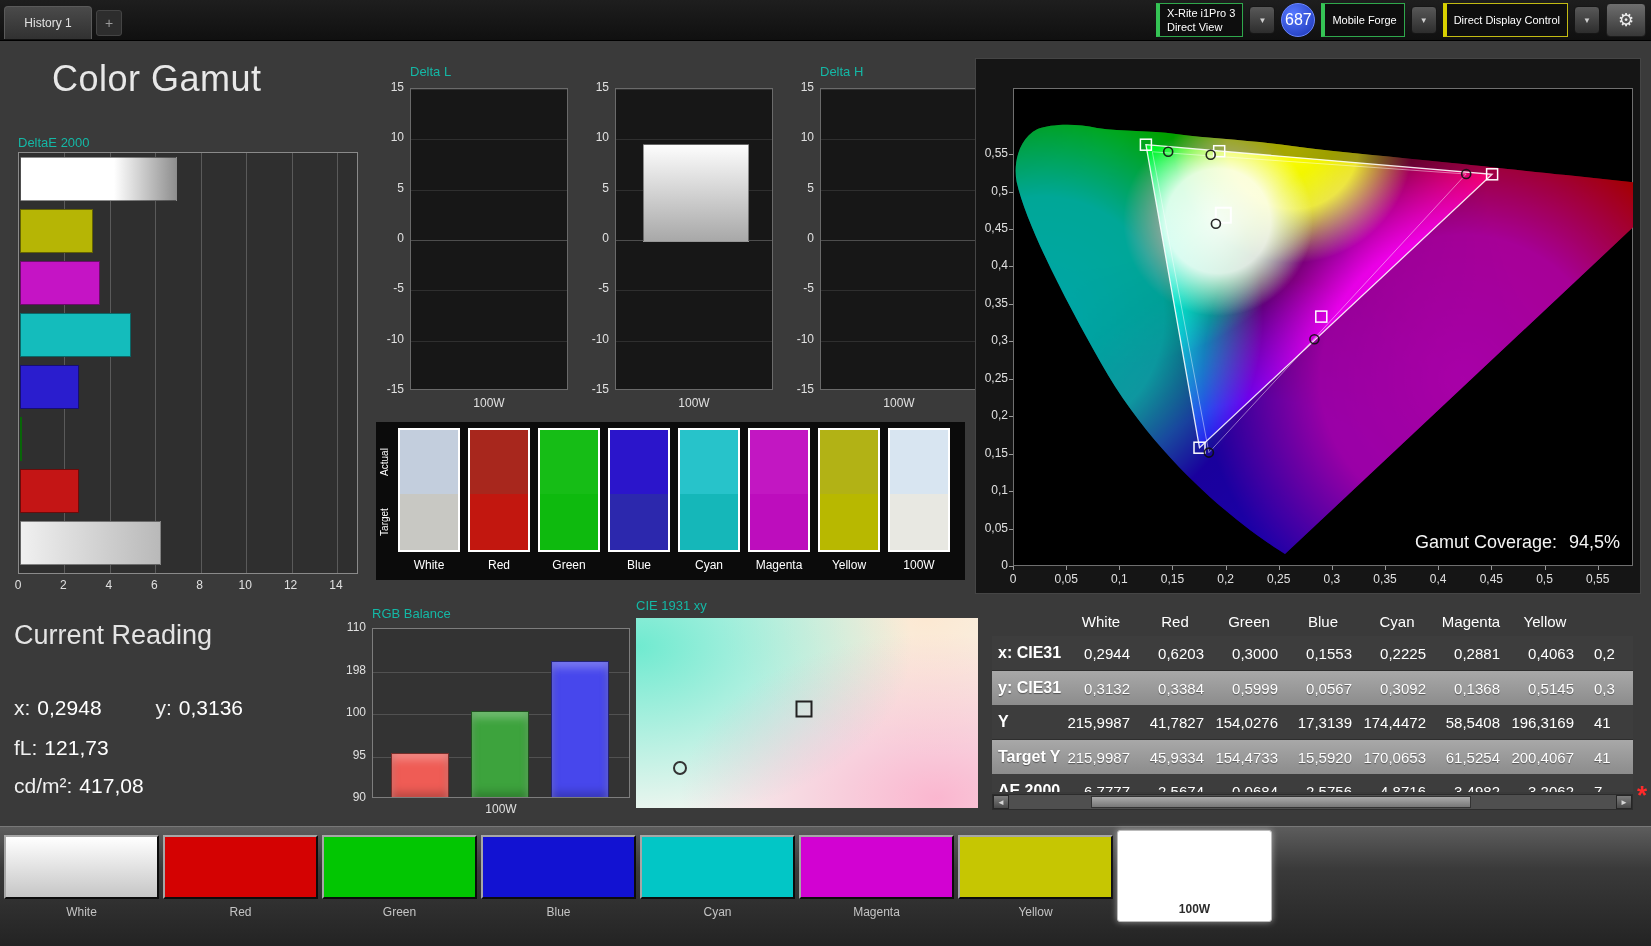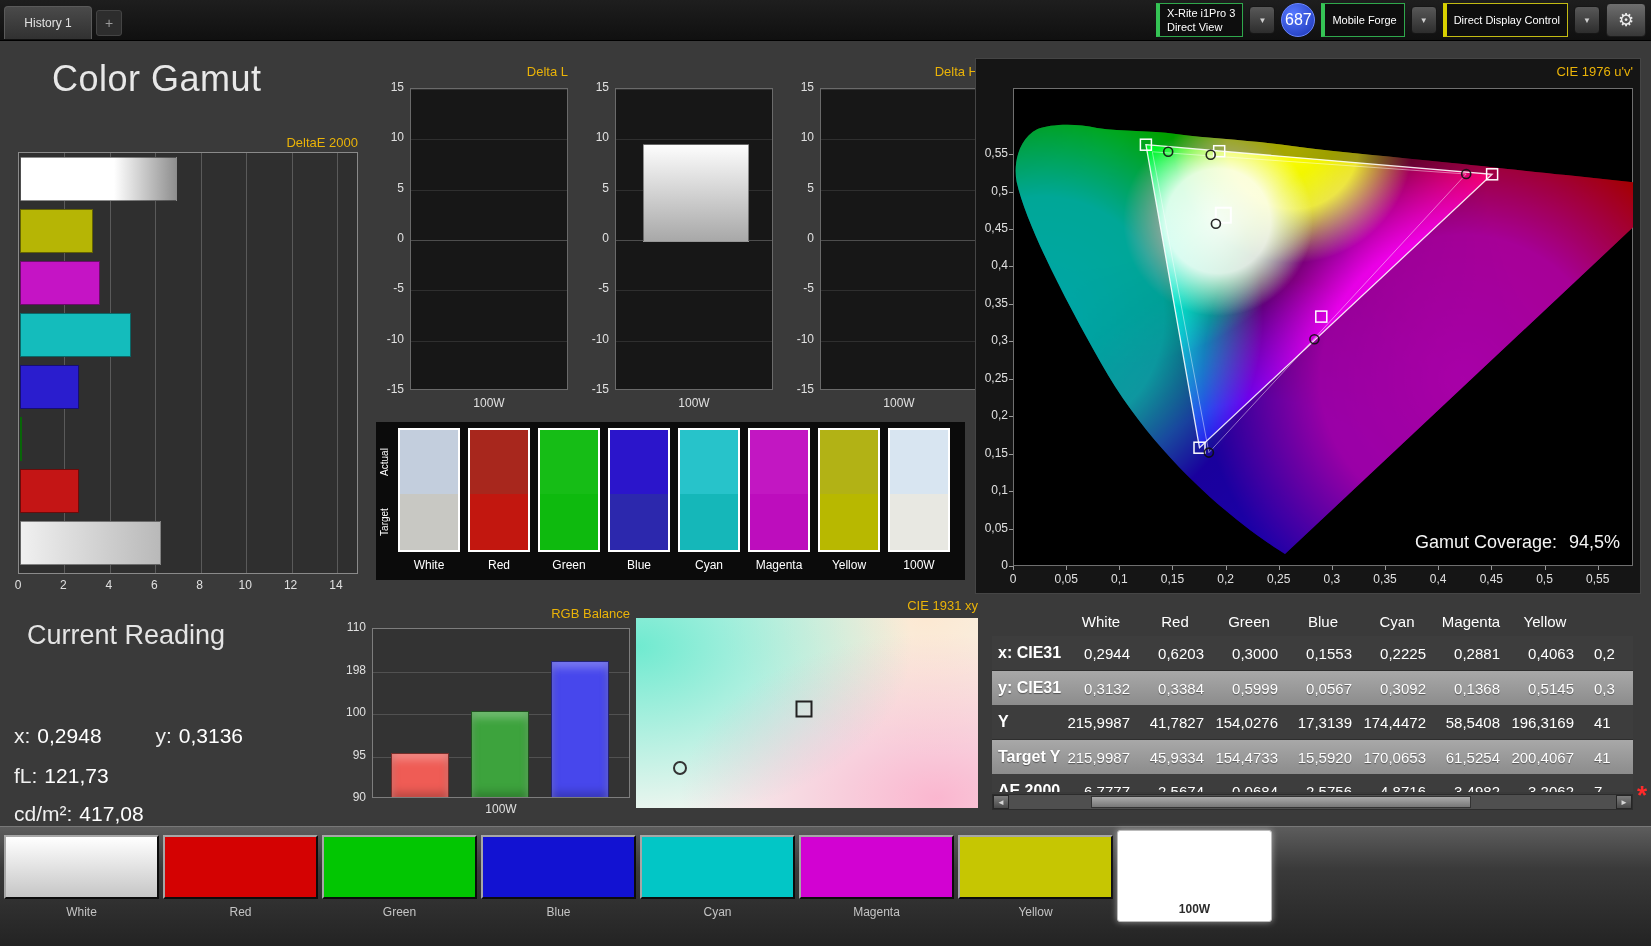--- a/index.html
+++ b/index.html
@@ -25,26 +25,26 @@
        border-radius:4px;display:flex;align-items:center;justify-content:center;color:#cfcfcf;font-size:8px;}
   .badge{width:32px;height:32px;border-radius:50%;background:radial-gradient(circle at 35% 30%,#5577ff,#1b35b5);
        border:1px solid #6a87ff;color:#fff;font-size:16px;font-weight:normal;display:flex;
        align-items:center;justify-content:center;}
   .gearbtn{width:38px;height:32px;border-radius:4px;background:linear-gradient(#6e6e6e,#383838);
        border:1px solid #1c1c1c;display:flex;align-items:center;justify-content:center;
        color:#ececec;font-size:18px;}
 
   
   #page-title{position:absolute;left:24px;top:58px;font-size:36px;color:#e8e8e8;letter-spacing:0.5px;margin-left:28px;}
-  #reading-title{position:absolute;left:14px;top:620px;font-size:27px;color:#e4e4e4;margin-left:13px;}
-  .rline{position:absolute;font-size:21px;color:#fff;margin-top:28px;}
+  #reading-title{position:absolute;left:14px;top:620px;font-size:27px;color:#e4e4e4;}
+  .rline{position:absolute;font-size:21px;color:#fff;}
   .rline .lab{color:#f0f0f0;margin-right:7px;}
 
   
-  .chart-title{position:absolute;font-size:13px;color:#eab308;text-align:right;}
+  .chart-title{position:absolute;font-size:13px;color:#14b8a6;text-align:left;}
   .xtick,.ytick{position:absolute;font-size:12px;color:#e0e0e0;}
   .ytick{text-align:right;}
   .vgrid{position:absolute;top:0;bottom:0;width:1px;background:#5a5a5a;}
   .hgrid{position:absolute;left:0;right:0;height:1px;background:#2f2f2f;}
   .hgrid.zero{background:#4d4d4d;}
 
   
   #deltae-plot{position:absolute;left:18px;top:152px;width:340px;height:422px;background:#2f2f2f;
        border:1px solid #8a8a8a;box-sizing:border-box;overflow:hidden;}
   .debar{position:absolute;left:1px;border:1px solid rgba(0,0,0,.45);box-sizing:border-box;}
@@ -296,21 +296,20 @@
       </div>
       <div class="swlbl" style="left: 440px;">Yellow</div>
       <div class="swcol" style="left: 512px;">
         <div class="sw-a" style="background: rgb(216, 229, 241);"></div>
         <div class="sw-t" style="background: rgb(232, 232, 226);"></div>
       </div>
       <div class="swlbl" style="left: 510px;">100W</div>
     </div>
 
   <div id="cie-panel"></div>
-  <div class="chart-title" style="left:1013px;top:64px;width:620px;">CIE 1976 u'v'</div>
   <div id="cie-plotbox"></div>
   <svg id="cie-svg" viewBox="0 0 620 478">
       <defs>
         <radialGradient id="gR">
           <stop offset="0%" stop-color="#ff0000" stop-opacity="1"></stop>
           <stop offset="55%" stop-color="#ff0000" stop-opacity="0.9"></stop>
           <stop offset="100%" stop-color="#ff0000" stop-opacity="0"></stop>
         </radialGradient>
         <radialGradient id="gG">
           <stop offset="0%" stop-color="#00ff00" stop-opacity="1"></stop>

